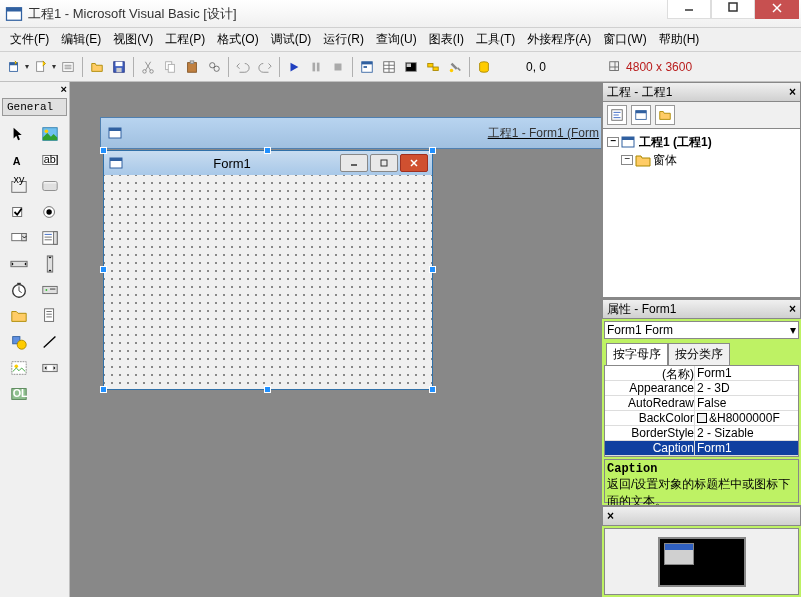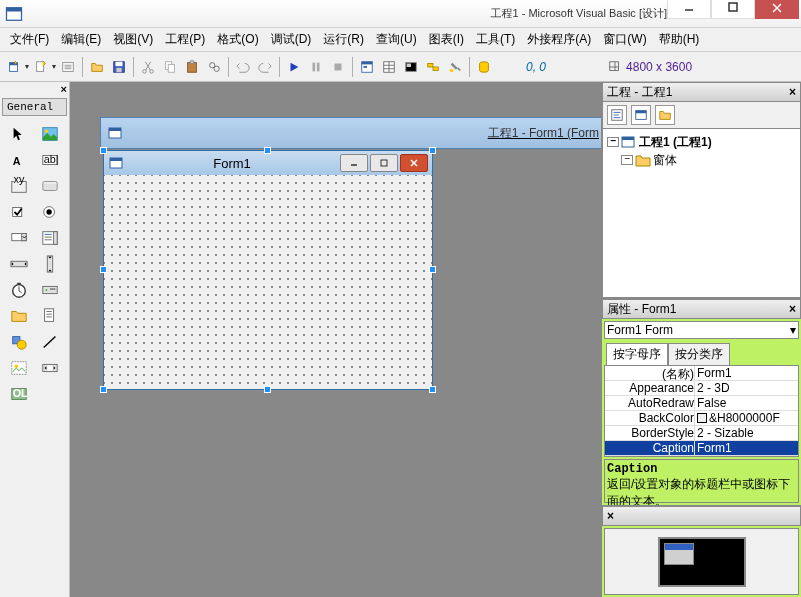--- a/index.html
+++ b/index.html
@@ -1,33 +1,33 @@
 <!DOCTYPE html>
 <html><head>
 <meta charset="utf-8">
 <style>
 * { margin: 0; padding: 0; box-sizing: border-box; font-family: "Microsoft YaHei", "SimSun", Tahoma, sans-serif; font-size: 12px; }
 body { width: 801px; height: 597px; background: #fff; overflow: hidden; position: relative; }
 .titlebar { height: 28px; background: linear-gradient(to bottom, #fff, #f0f0f0); display: flex; align-items: center; border-bottom: 1px solid #d0d0d0; }
 .titlebar .icon-app { width: 20px; height: 20px; margin: 0 4px; display: flex; align-items: center; justify-content: center; }
-.titlebar .title { flex: 1; text-align: right; color: #333; font-size: 11px; }
+.titlebar .title { flex: 1; text-align: left; color: #333; font-size: 13px; }
 .win-controls { display: flex; height: 22px; margin-right: 2px; }
 .win-controls > div { width: 44px; height: 22px; display: flex; align-items: center; justify-content: center; margin-top: -6px; }
 .win-min, .win-max { background: #fff; border: 1px solid #ddd; border-top: none; }
 .win-close { background: #c75050; color: #fff; }
 .menubar { height: 24px; background: #f0f0f0; display: flex; align-items: center; padding: 0 4px; border-bottom: 1px solid #d0d0d0; }
 .menubar span { padding: 2px 6px; cursor: default; }
 .toolbar { height: 30px; background: #f0f0f0; display: flex; align-items: center; padding: 0 4px; border-bottom: 1px solid #c0c0c0; gap: 2px; }
 .tb-btn { width: 20px; height: 20px; display: flex; align-items: center; justify-content: center; border: 1px solid transparent; }
 .tb-sep { width: 1px; height: 20px; background: #b0b0b0; margin: 0 2px; }
 .tb-btn svg { width: 14px; height: 14px; }
 .tb-drop { display: flex; align-items: center; }
 .tb-drop .caret { font-size: 8px; color: #333; margin-left: 1px; }
-.coords { margin-left: 30px; color: #0369a1; font-style: italic; }
-.dims { margin-left: 60px; color: #4c1d95; display: flex; align-items: center; gap: 4px; }
+.coords { margin-left: 30px; color: #000000; }
+.dims { margin-left: 60px; color: #b91c1c; display: flex; align-items: center; gap: 4px; }
 .content { display: flex; height: calc(597px - 28px - 24px - 30px); }
 .toolbox-wrap { width: 70px; background: #f0f0f0; border-right: 1px solid #c0c0c0; display: flex; flex-direction: column; }
 .toolbox-close { height: 14px; display: flex; justify-content: flex-end; align-items: center; padding-right: 2px; font-family: Arial; font-weight: bold; font-size: 11px; }
 .toolbox-tab { background: #e0e0e0; border: 1px solid #999; padding: 2px 4px; margin: 2px; font-size: 11px; text-align: left; font-family: "Courier New", monospace; }
 .tool-grid { display: grid; grid-template-columns: 1fr 1fr; gap: 2px; padding: 4px; }
 .tool { height: 24px; border: 1px solid transparent; display: flex; align-items: center; justify-content: center; }
 .tool svg { width: 18px; height: 18px; }
 .mdi-area { flex: 1; background: #888; position: relative; overflow: hidden; }
 .mdi-child { position: absolute; left: 30px; top: 35px; width: 510px; background: #fff; border: 1px solid #5080b0; text-decoration: underline; }
 .mdi-child-title { height: 30px; background: linear-gradient(to bottom, #b8d4f0, #a0c0e0); display: flex; align-items: center; padding: 0 6px; font-size: 13px; color: #333; }

